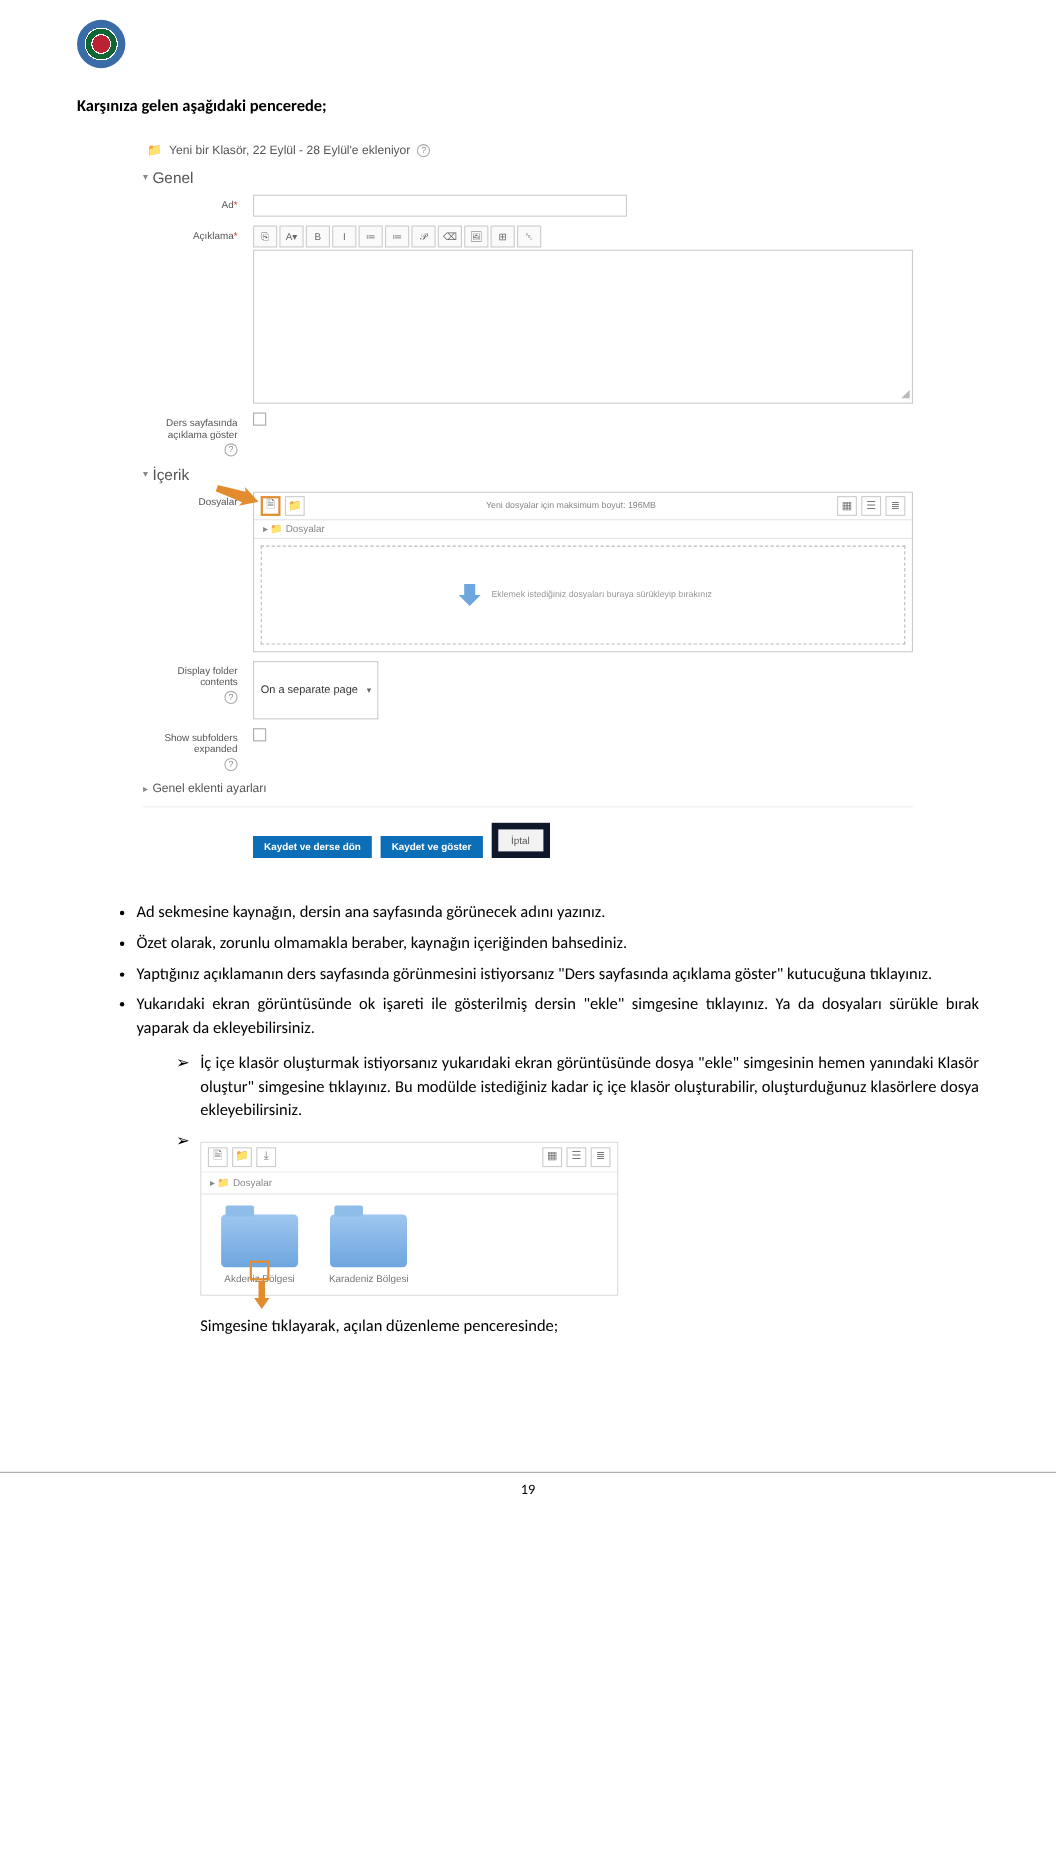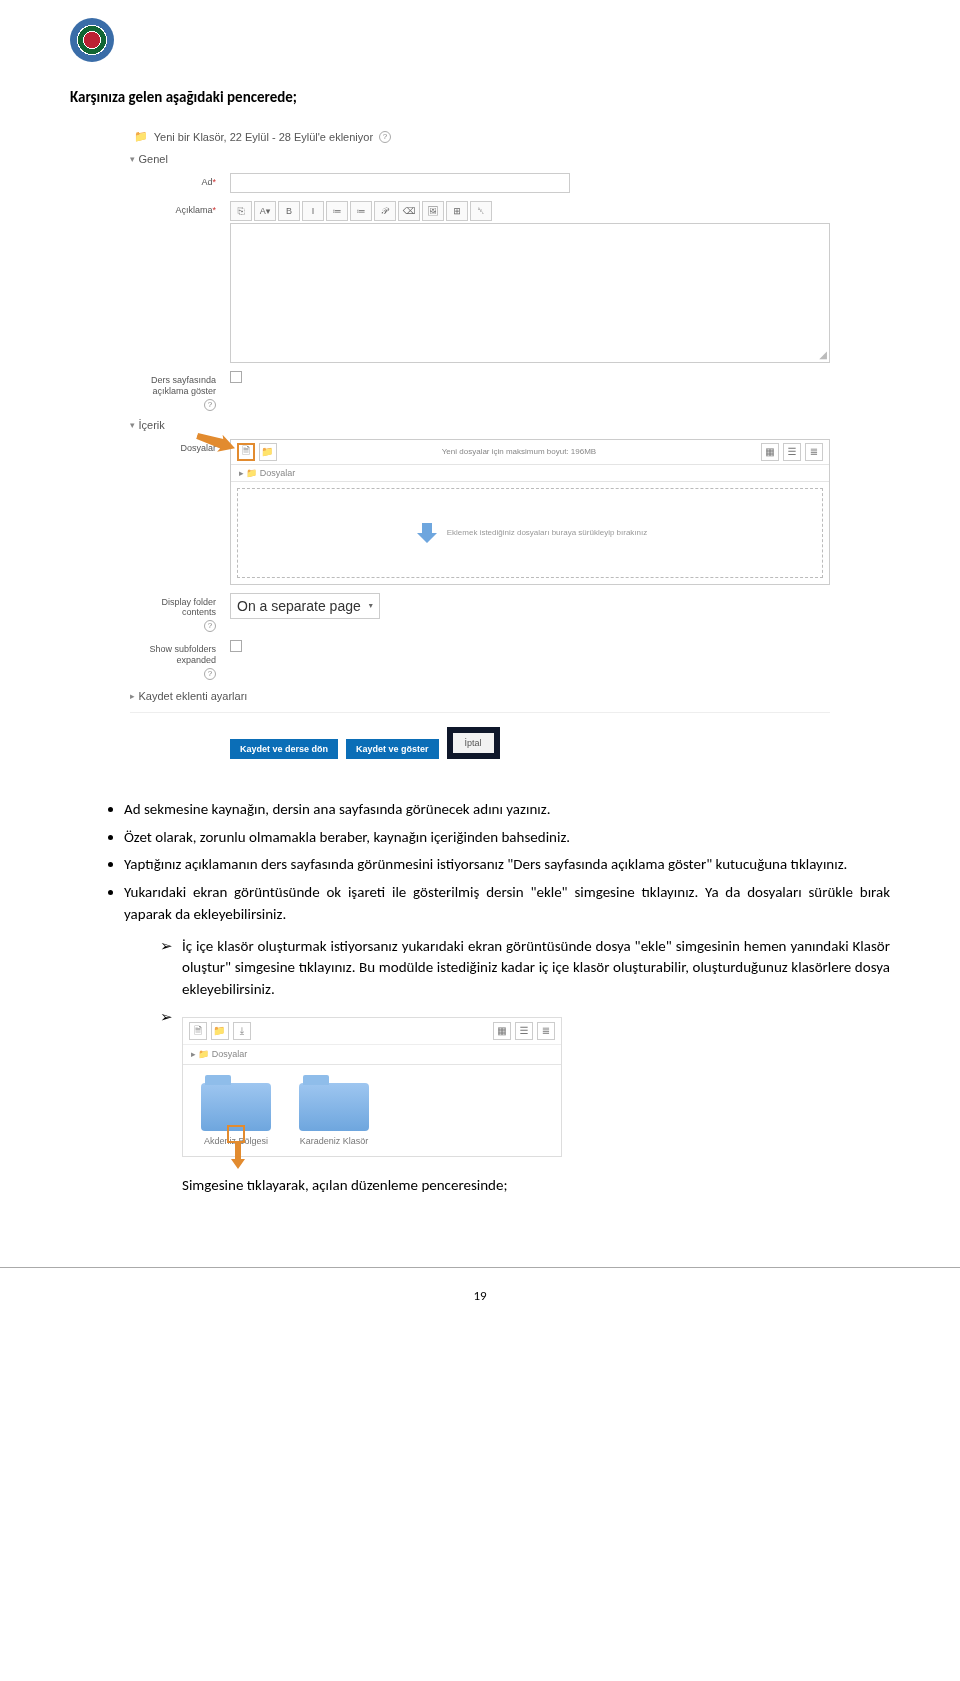--- a/index.html
+++ b/index.html
@@ -8,21 +8,21 @@
   .logo{margin:18px 0 0 0}
   .logo-text{font-family:"Times New Roman",serif;font-size:14px;letter-spacing:4px;color:#0a2e55}
   .logo-img{width:44px;height:44px;border-radius:50%;background:radial-gradient(circle,#b23 0 8px,#fff 8px 9px,#163 9px 14px,#fff 14px 15px,#3a6da8 15px 22px);margin-top:2px;display:flex;align-items:center;justify-content:center}
   .intro{font-weight:bold;font-size:15px;margin:26px 0 18px 0}
   .shot{border:0;margin:6px auto 0 auto;width:700px;background:#fff;font-family:Arial,sans-serif;font-size:10px;color:#333}
   .shot-title{display:flex;align-items:center;gap:6px;padding:6px 4px;font-size:11px;color:#555}
   .folder-icon{color:#5c9cd8}
   .help-ic{width:12px;height:12px;border-radius:50%;border:1px solid #aaa;display:inline-flex;align-items:center;justify-content:center;font-size:8px;color:#888}
   .expand-row{text-align:right;font-size:9px;color:#666;padding:2px 8px}
   .expand-row span::before{content:"▸ ";}
-  .sect{display:flex;align-items:center;gap:4px;font-size:11px;color:#555;padding:4px 0}
+  .sect{display:flex;align-items:center;gap:4px;font-size:14px;color:#555;padding:4px 0}
   .sect::before{content:"▾";font-size:9px;color:#888}
   .row{display:flex;align-items:flex-start;gap:14px;padding:4px 0}
   .lbl{width:86px;text-align:right;font-size:9px;color:#555;padding-top:4px;line-height:1.2}
   .lbl .req{color:#c33}
   .ctrl{flex:1}
   .tinput{width:340px;height:20px;border:1px solid #ccc;background:#fff}
   .tb{display:flex;gap:2px;margin-bottom:2px}
   .tb button{width:22px;height:20px;border:1px solid #ccc;background:#fafafa;font-size:9px;color:#666}
   .editor{border:1px solid #ccc;height:140px;background:#fff;position:relative}
   .editor-resize{position:absolute;right:2px;bottom:2px;color:#bbb;font-size:10px}
@@ -32,21 +32,21 @@
   .file-icons{display:flex;gap:4px}
   .ficon{width:18px;height:18px;border:1px solid #ccc;display:inline-flex;align-items:center;justify-content:center;font-size:10px;color:#777;background:#fff}
   .ficon.hl{border:2px solid #e28b2f}
   .file-path{padding:3px 8px;font-size:9px;color:#888;border-bottom:1px solid #e4e4e4}
   .file-path::before{content:"▸ 📁 "}
   .drop{margin:6px;border:1px dashed #bbb;height:90px;display:flex;align-items:center;justify-content:center;gap:6px}
   .dl-arrow{width:28px;height:28px}
   .dl-arrow svg{width:28px;height:28px}
   .drop-txt{font-size:8px;color:#999}
   .orange-arrow{position:absolute;width:40px;height:18px;transform:rotate(18deg)}
-  .sel{border:1px solid #ccc;background:#fff;padding:4px 6px;font-size:14px;display:inline-flex;align-items:center;gap:8px}
+  .sel{border:1px solid #ccc;background:#fff;padding:20px 6px;font-size:10px;display:inline-flex;align-items:center;gap:8px}
   .sel::after{content:"▾";font-size:8px;color:#666}
   .btn-row{padding:10px 0 4px 100px;display:flex;gap:8px;align-items:flex-end}
   .bbtn{background:#0b6eb7;color:#fff;border:none;padding:5px 10px;font-size:9px;font-weight:bold}
   .lbtn{background:#f2f2f2;color:#555;border:6px solid #0f172a;padding:5px 12px;font-size:9px}
   .sect-collapsed{display:flex;align-items:center;gap:4px;font-size:11px;color:#555;padding:6px 0}
   .sect-collapsed::before{content:"▸";font-size:9px;color:#888}
   ul.bul{list-style:disc;padding-left:54px;margin:36px 0 0 0}
   ul.bul>li{font-size:15px;line-height:1.45;margin-bottom:6px;text-align:justify}
   ul.bul .j{text-align:justify}
   .sub{padding-left:90px;margin-top:10px}
@@ -55,21 +55,21 @@
   .sub-txt{flex:1}
   .shot2{width:380px;margin:10px 0 0 0;border:1px solid #ddd;background:#fff;font-family:Arial,sans-serif}
   .shot2 .top{display:flex;justify-content:space-between;padding:4px 6px;border-bottom:1px solid #eee}
   .shot2 .body{display:flex;gap:28px;padding:18px 18px 8px 18px;position:relative}
   .folder{width:70px;height:48px;background:linear-gradient(#9ec6f0,#6ea6de);border-radius:4px;position:relative}
   .folder::before{content:"";position:absolute;top:-8px;left:4px;width:26px;height:10px;background:#8fbdea;border-radius:2px 2px 0 0}
   .fldc{display:flex;flex-direction:column;align-items:center;gap:4px;font-size:9px;color:#777}
   .hl-box{position:absolute;border:2px solid #e28b2f;width:18px;height:18px}
   .hl-box svg{position:absolute;top:16px;left:2px}
   .after-shot{font-size:15px;margin-top:18px}
-  .footer{margin-top:70px;border-top:1px solid #aaa;text-align:center;padding-top:20px;font-size:13px}
+  .footer{margin-top:120px;border-top:1px solid #aaa;text-align:center;padding-top:8px;font-size:13px}
   .wrap-rel{position:relative}
 </style>
 </head>
 <body>
 
 <div class="page">
   <div class="logo">
     <div class="logo-img"></div>
   </div>
 
@@ -163,21 +163,21 @@
     </div>
 
     <div class="row">
       <div class="lbl">
         <span>Show subfolders expanded</span><br>
         <span class="help-ic" style="margin-top:2px">?</span>
       </div>
       <div class="ctrl"><span class="cb"></span></div>
     </div>
 
-    <div class="sect-collapsed">Kaydet eklenti ayarları</div>
+    <div class="sect-collapsed">Genel eklenti ayarları</div>
 
     <div style="border-top:1px solid #eee;height:1px;margin:4px 0"></div>
     <div class="btn-row">
       <button class="bbtn">Kaydet ve derse dön</button>
       <button class="bbtn">Kaydet ve göster</button>
       <button class="lbtn">İptal</button>
     </div>
   </div>
 
   <ul class="bul">
@@ -215,21 +215,21 @@
               <div class="folder"></div>
               <span>Akdeniz Bölgesi</span>
               <div class="hl-box" style="left:26px;top:42px">
                 <svg width="14" height="26" viewBox="0 0 14 26">
                     <polygon points="4,0 10,0 10,16 14,16 7,26 0,16 4,16" fill="#e28b2f"></polygon>
                   </svg>
               </div>
             </div>
             <div class="fldc">
               <div class="folder"></div>
-              <span>Karadeniz Klasör</span>
+              <span>Karadeniz Bölgesi</span>
             </div>
           </div>
         </div>
         <div class="after-shot">Simgesine tıklayarak, açılan düzenleme penceresinde;</div>
       </div>
     </div>
   </div>
 
 </div>
 

